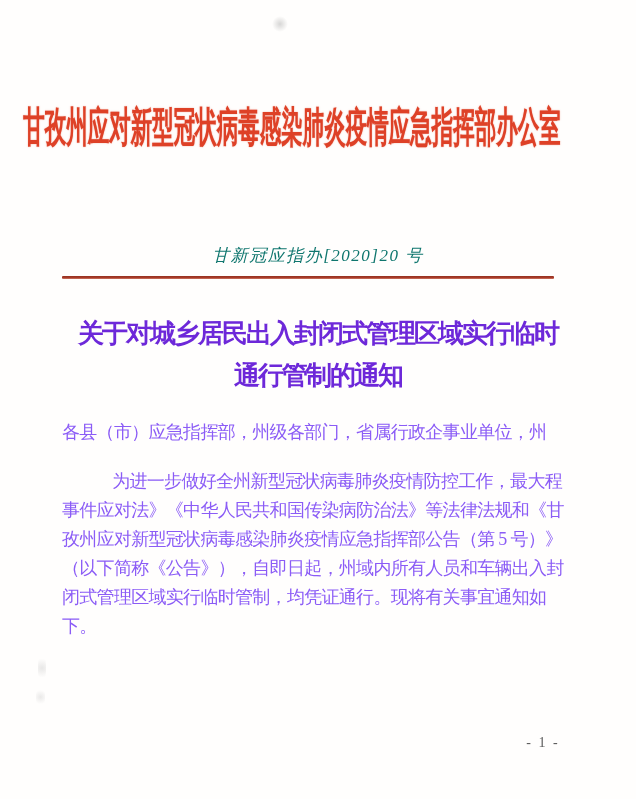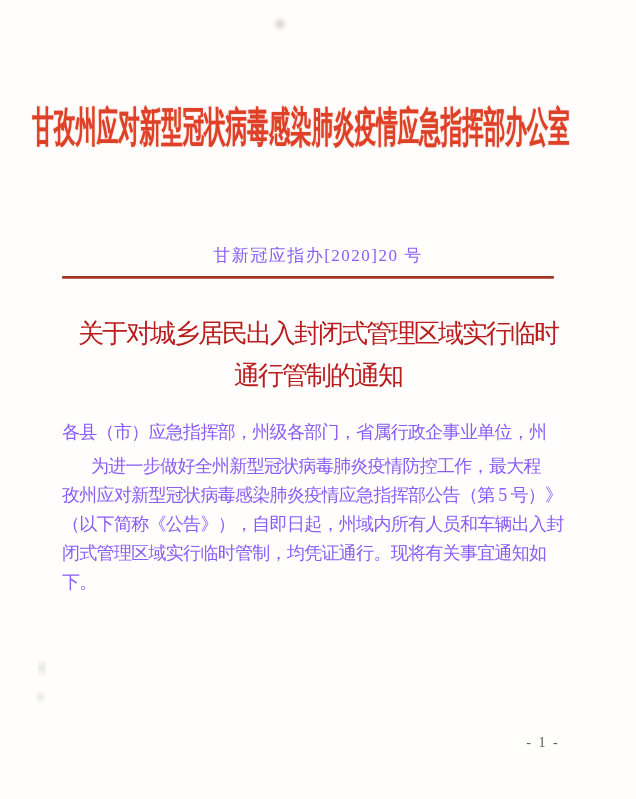--- a/index.html
+++ b/index.html
@@ -17,50 +17,50 @@
   }
   .scan-artifact{position:absolute;border-radius:50%;pointer-events:none;}
   .smudge-top{left:272px;top:16px;width:16px;height:16px;
     background:radial-gradient(circle,rgba(140,140,140,.35),rgba(140,140,140,0) 70%);}
   .smudge-left1{left:38px;top:655px;width:8px;height:26px;border-radius:40%;
     background:radial-gradient(circle,rgba(150,150,150,.22),rgba(150,150,150,0) 70%);}
   .smudge-left2{left:36px;top:688px;width:9px;height:18px;border-radius:40%;
     background:radial-gradient(circle,rgba(150,150,150,.20),rgba(150,150,150,0) 70%);}
   .red-header{
     position:absolute;top:103px;left:0;width:584px;height:50px;
-    text-align:center;line-height:50px;white-space:nowrap;padding-left:9px;
+    text-align:center;line-height:50px;white-space:nowrap;
   }
   .red-header span{
     display:inline-block;
     font-size:21.5px;font-weight:bold;letter-spacing:0px;
     color:var(--header-red);
     transform:scaleY(1.92);transform-origin:center;
     text-shadow:0 0 1px rgba(222,65,39,.55);
   }
   .doc-number{
     position:absolute;top:245px;left:0;width:636px;height:22px;
     text-align:center;line-height:22px;
-    font-size:17px;letter-spacing:1.5px;color:#8b5cf6;
+    font-size:17px;letter-spacing:1.5px;color:#0f766e;font-style:italic;
   }
   .red-rule{
     position:absolute;top:276px;left:62px;width:492px;height:3px;
     background:linear-gradient(to bottom,#93301f 0%,#a83b2a 55%,#cf7a66 100%);
     border-radius:1px;
   }
   .notice-title{
     position:absolute;top:313px;left:0;width:636px;
-    text-align:center;font-weight:normal;color:#b91c1c;
+    text-align:center;font-weight:bold;color:#6d28d9;
     font-size:26px;line-height:42px;letter-spacing:-2px;white-space:nowrap;
   }
   .body-block{
     position:absolute;top:418px;left:62px;width:500px;
     font-size:18px;line-height:29px;letter-spacing:-0.7px;color:#8b5cf6;
   }
   .body-block .line{white-space:nowrap;}
-  .para-start{margin-top:5px;}
+  .para-start{margin-top:20px;text-align:right;}
   .indent{text-indent:29px;}
   .page-number{
     position:absolute;top:734px;left:503px;width:80px;height:18px;
     text-align:center;line-height:18px;
     font-size:14px;letter-spacing:2px;color:var(--page-number-gray);
   }
 </style>
 </head>
 <body>
 
@@ -79,20 +79,21 @@
   <div class="red-rule"></div>
 
   <div class="notice-title">
     <div>关于对城乡居民出入封闭式管理区域实行临时</div>
     <div>通行管制的通知</div>
   </div>
 
   <div class="body-block">
     <div class="line">各县（市）应急指挥部，州级各部门，省属行政企事业单位，州</div>
     <div class="line indent para-start">为进一步做好全州新型冠状病毒肺炎疫情防控工作，最大程</div>
+    <div class="line">事件应对法》《中华人民共和国传染病防治法》等法律法规和《甘</div>
     <div class="line">孜州应对新型冠状病毒感染肺炎疫情应急指挥部公告（第 5 号）》</div>
     <div class="line">（以下简称《公告》），自即日起，州域内所有人员和车辆出入封</div>
     <div class="line">闭式管理区域实行临时管制，均凭证通行。现将有关事宜通知如</div>
     <div class="line">下。</div>
   </div>
 
   <div class="page-number">- 1 -</div>
 
 </div>
 

